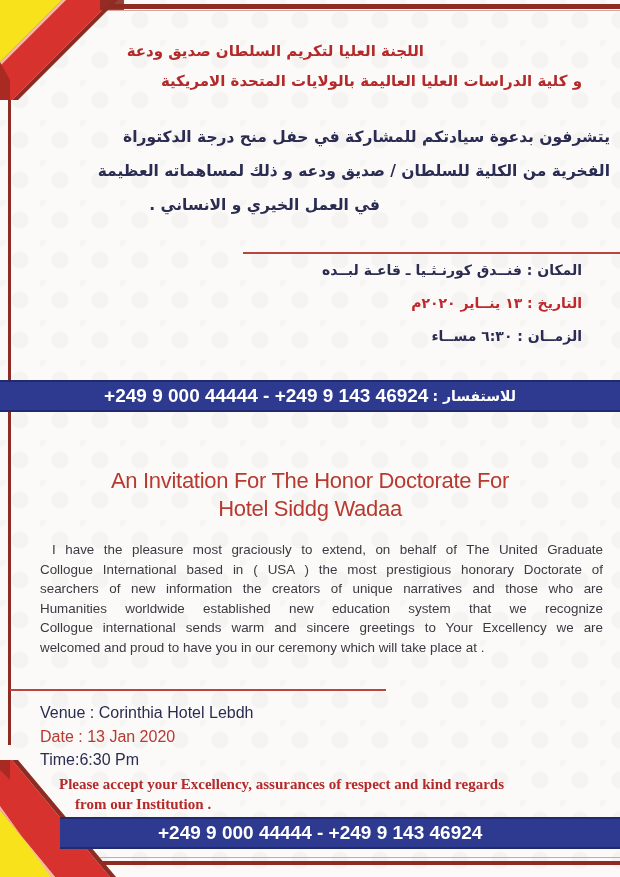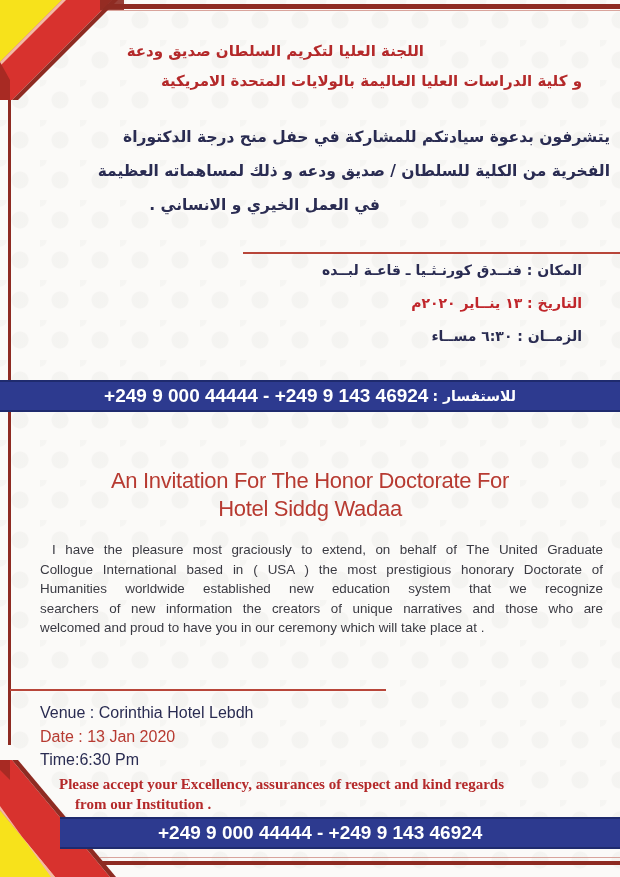--- a/index.html
+++ b/index.html
@@ -114,22 +114,23 @@
 </div>
 
 <div class="abs en-title" style="left:0; top:467px; width:620px;">
   <div>An Invitation For The Honor Doctorate For</div>
   <div>Hotel Siddg Wadaa</div>
 </div>
 
 <div class="abs en-body" style="left:40px; top:540px; width:563px;">
   <span style="padding-left:12px;">I have the pleasure most graciously to extend, on behalf of The United Graduate</span>
   <span>Collogue International based  in ( USA ) the most prestigious honorary Doctorate of</span>
+  <span>searchers  of new information the creators  of unique narratives and those who are</span>
   <span>Humanities worldwide established new education system that we recognize</span>
-  <span>searchers  of new information the creators  of unique narratives and those who are</span>
+  <span>Collogue international sends warm and sincere greetings to Your Excellency we are</span>
   <span class="last">welcomed and proud to have you in our ceremony which will take place at .</span>
 </div>
 
 <div class="abs divider-red" style="left:10px; top:689px; width:376px;"></div>
 
 <div class="abs en-venue" style="left:40px; top:704px;">Venue : Corinthia Hotel Lebdh</div>
 <div class="abs en-date" style="left:40px; top:728px;">Date : 13 Jan 2020</div>
 <div class="abs en-time" style="left:40px; top:751px;">Time:6:30 Pm</div>
 
 <div class="abs en-closing" style="left:59px; top:775px;">Please accept your Excellency, assurances of respect and kind regards</div>

